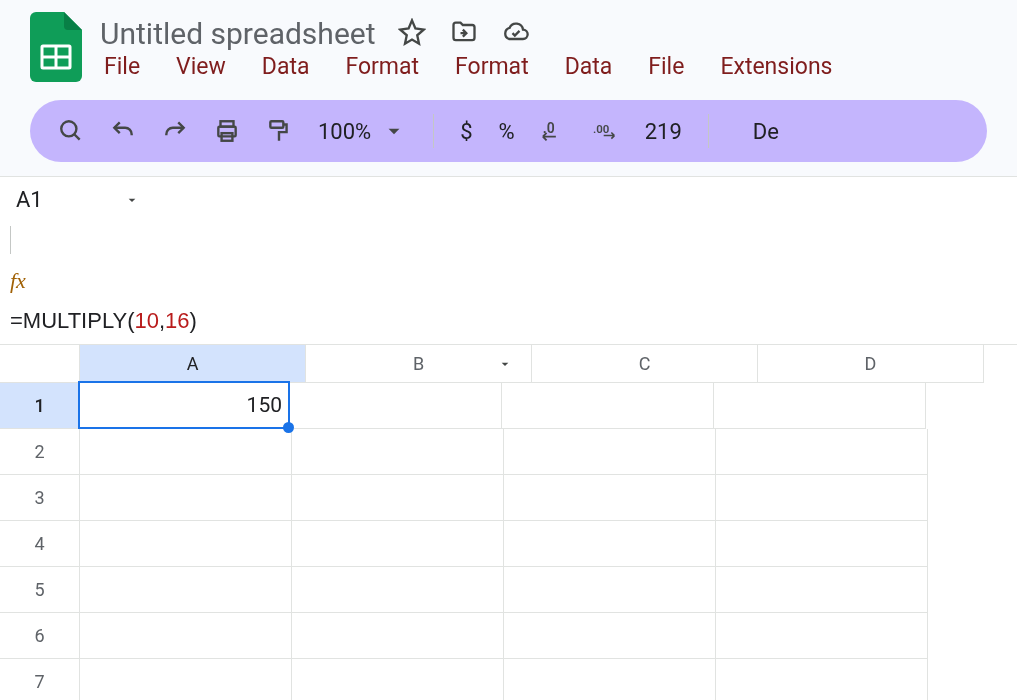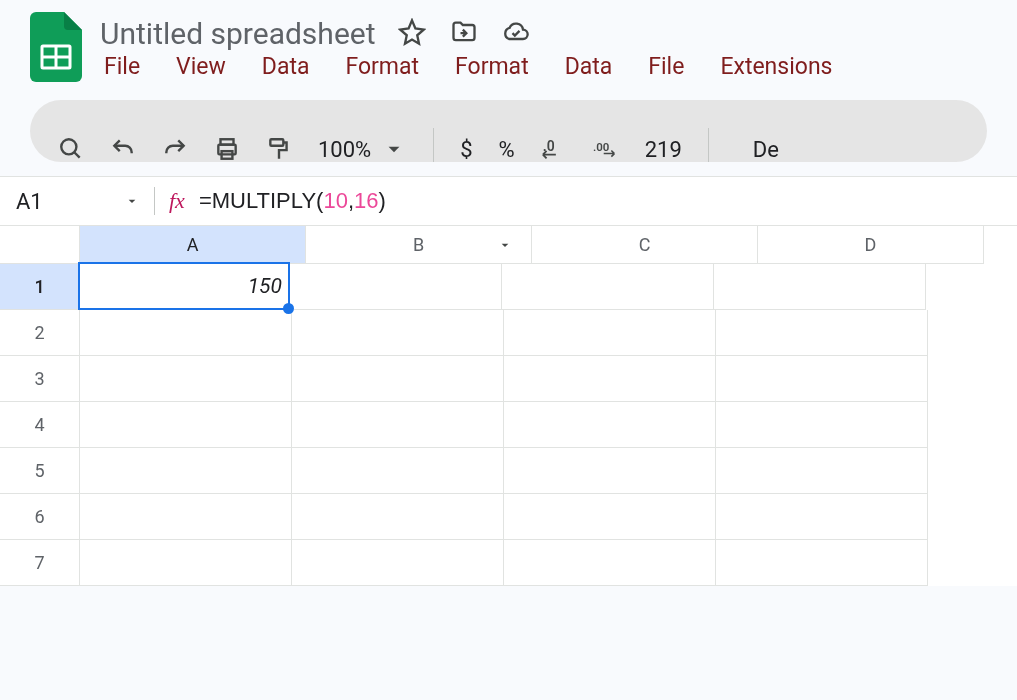--- a/index.html
+++ b/index.html
@@ -11,45 +11,45 @@
     .title-area { display: flex; flex-direction: column; }
     .title-top { display: flex; align-items: center; gap: 22px; }
     .doc-title { font-size: 30px; color: #5f6368; font-weight: 400; }
     .title-icons { display: flex; align-items: center; gap: 24px; }
     .title-icons svg { width: 28px; height: 28px; }
     
     .menubar { display: flex; gap: 28px; }
     .menubar-item { font-size: 23px; color: #7f1d1d; cursor: pointer; padding: 2px 4px; }
     
     .toolbar-wrap { padding: 14px 30px 14px 30px; }
-    .toolbar { background: #e5e5e5; border-radius: 40px; height: 62px; display: flex; align-items: flex-end; padding: 0 28px; gap: 26px; }
+    .toolbar { background: #c4b5fd; border-radius: 40px; height: 62px; display: flex; align-items: center; padding: 0 28px; gap: 26px; }
     .toolbar svg { width: 26px; height: 26px; }
     .toolbar-btn { display: flex; align-items: center; justify-content: center; cursor: pointer; color: #444746; }
     .zoom { display: flex; align-items: center; gap: 10px; font-size: 22px; color: #202124; }
     .divider { width: 1px; height: 34px; background: #c4c7c5; }
     .fmt-txt { font-size: 22px; color: #202124; cursor: pointer; }
     
-    .namebox-row { display: flex; align-items: center; padding: 10px 0 10px 10px; gap: 14px; background: #fff; border-top: 1px solid #e1e3e1; border-bottom: 1px solid #e1e3e1; }
+    .namebox-row { display: flex; align-items: flex-start; padding: 10px 0 10px 10px; gap: 14px; background: #fff; border-top: 1px solid #e1e3e1; border-bottom: 1px solid #e1e3e1; flex-direction: column; }
     .namebox { font-size: 22px; padding-left: 6px; width: 130px; display: flex; align-items: center; justify-content: space-between; }
     .vdiv { width: 1px; height: 28px; background: #c4c7c5; }
-    .fx-label { font-family: 'Times New Roman', serif; font-style: italic; font-size: 22px; color: #be185d; }
+    .fx-label { font-family: 'Times New Roman', serif; font-style: italic; font-size: 22px; color: #a16207; }
     .formula-bar { font-size: 22px; font-family: Arial, sans-serif; }
-    .formula-bar .num { color: #ec4899; }
+    .formula-bar .num { color: #b91c1c; }
     
     .grid { background: #fff; position: relative; }
     .col-headers { display: flex; height: 38px; }
     .corner { width: 80px; border-right: 1px solid #e1e3e1; border-bottom: 1px solid #e1e3e1; background: #fff; }
     .col-head { width: 226px; border-right: 1px solid #e1e3e1; border-bottom: 1px solid #e1e3e1; display: flex; align-items: center; justify-content: center; font-size: 18px; color: #5f6368; background: #fff; position: relative; }
     .col-head.selected { background: #d3e3fd; color: #202124; }
     .col-head .filter-arrow { position: absolute; right: 18px; }
     
     .row { display: flex; height: 46px; }
     .row-head { width: 80px; border-right: 1px solid #e1e3e1; border-bottom: 1px solid #e1e3e1; display: flex; align-items: center; justify-content: center; font-size: 18px; color: #5f6368; background: #fff; }
     .row-head.selected { background: #d3e3fd; color: #202124; font-weight: 500; }
-    .cell { width: 212px; border-right: 1px solid #e1e3e1; border-bottom: 1px solid #e1e3e1; display: flex; align-items: center; justify-content: flex-end; padding-right: 8px; font-size: 21px; position: relative; font-style: italic; }
+    .cell { width: 212px; border-right: 1px solid #e1e3e1; border-bottom: 1px solid #e1e3e1; display: flex; align-items: center; justify-content: flex-end; padding-right: 8px; font-size: 21px; position: relative; }
     .cell.active { border: 2.5px solid #1a73e8; z-index: 2; margin: -2px 0 0 -2px; padding-right: 6px; }
     .cell.active::after { content: ''; position: absolute; right: -6px; bottom: -6px; width: 11px; height: 11px; background: #1a73e8; border-radius: 50%; }
   </style>
 </head>
 <body>
 
 <div class="header">
   <div class="title-row">
     <div>
       <svg class="logo" viewBox="0 0 52 70">

